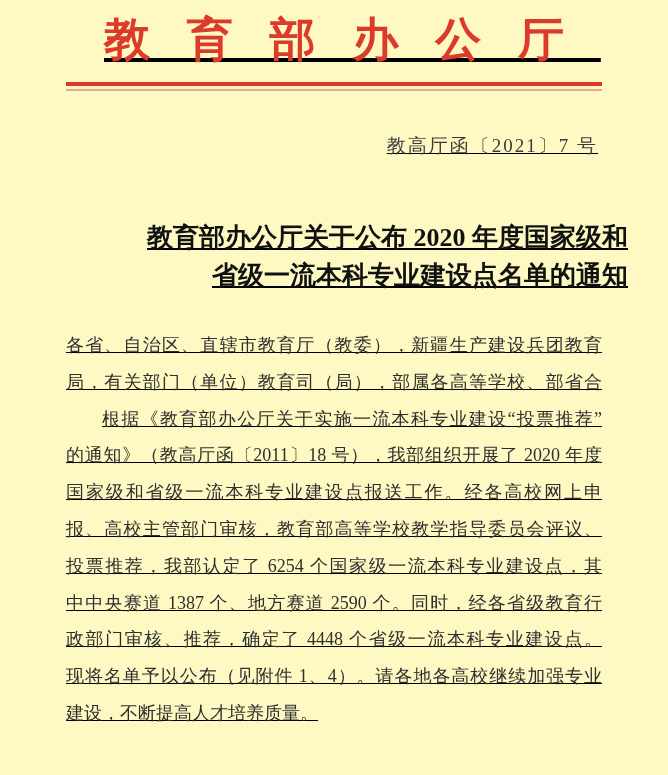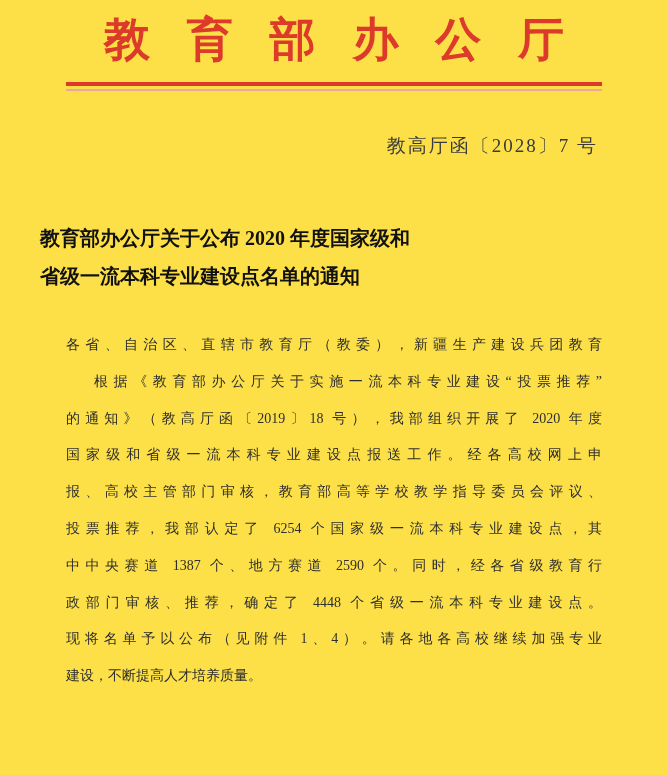--- a/index.html
+++ b/index.html
@@ -4,23 +4,24 @@
 <style>
   html, body {
     margin: 0;
     padding: 0;
     background: #ffffff;
   }
   .page {
     position: relative;
     width: 668px;
     height: 775px;
-    background: #fde047;
+    background: #fef9c3;
     overflow: hidden;
     font-family: "Liberation Serif", "DejaVu Serif", serif;
+    text-decoration: underline;
   }
   .letterhead {
     padding-top: 10px;
     text-align: center;
     color: #dc3a2a;
     font-size: 46px;
     line-height: 60px;
     font-weight: 700;
     letter-spacing: 0.80em;
     text-indent: 0.80em;
@@ -39,31 +40,31 @@
   .doc-number {
     margin: 44px 70px 0 0;
     text-align: right;
     font-size: 19px;
     line-height: 22px;
     color: #3a3a3a;
     letter-spacing: 2px;
   }
   .doc-title {
     margin: 62px 40px 0 40px;
-    text-align: left;
-    font-size: 20px;
+    text-align: right;
+    font-size: 26px;
     line-height: 38px;
     font-weight: 700;
     color: #111111;
   }
   .doc-body {
     margin: 32px 66px 0 66px;
   }
   .bline {
-    font-size: 14px;
+    font-size: 18px;
     height: 36.8px;
     line-height: 36.8px;
     color: #2e2e2e;
     text-align: justify;
     text-align-last: justify;
     text-justify: inter-character;
     overflow: hidden;
   }
   .bline.lastline {
     text-align-last: left;
@@ -75,32 +76,33 @@
 </head>
 <body>
 
 <div class="page">
 
   <div class="letterhead">教育部办公厅</div>
 
   <div class="rule-thick"></div>
   <div class="rule-thin"></div>
 
-  <div class="doc-number">教高厅函〔2028〕7 号</div>
+  <div class="doc-number">教高厅函〔2021〕7 号</div>
 
   <div class="doc-title">
     <div>教育部办公厅关于公布 2020 年度国家级和</div>
     <div>省级一流本科专业建设点名单的通知</div>
   </div>
 
   <div class="doc-body">
     <div class="bline">各省、自治区、直辖市教育厅（教委），新疆生产建设兵团教育</div>
+    <div class="bline">局，有关部门（单位）教育司（局），部属各高等学校、部省合</div>
 
     <div class="bline indent">根据《教育部办公厅关于实施一流本科专业建设“投票推荐”</div>
-    <div class="bline">的通知》（教高厅函〔2019〕18 号），我部组织开展了 2020 年度</div>
+    <div class="bline">的通知》（教高厅函〔2011〕18 号），我部组织开展了 2020 年度</div>
     <div class="bline">国家级和省级一流本科专业建设点报送工作。经各高校网上申</div>
     <div class="bline">报、高校主管部门审核，教育部高等学校教学指导委员会评议、</div>
     <div class="bline">投票推荐，我部认定了 6254 个国家级一流本科专业建设点，其</div>
     <div class="bline">中中央赛道 1387 个、地方赛道 2590 个。同时，经各省级教育行</div>
     <div class="bline">政部门审核、推荐，确定了 4448 个省级一流本科专业建设点。</div>
     <div class="bline">现将名单予以公布（见附件 1、4）。请各地各高校继续加强专业</div>
     <div class="bline lastline">建设，不断提高人才培养质量。</div>
   </div>
 
 </div>

